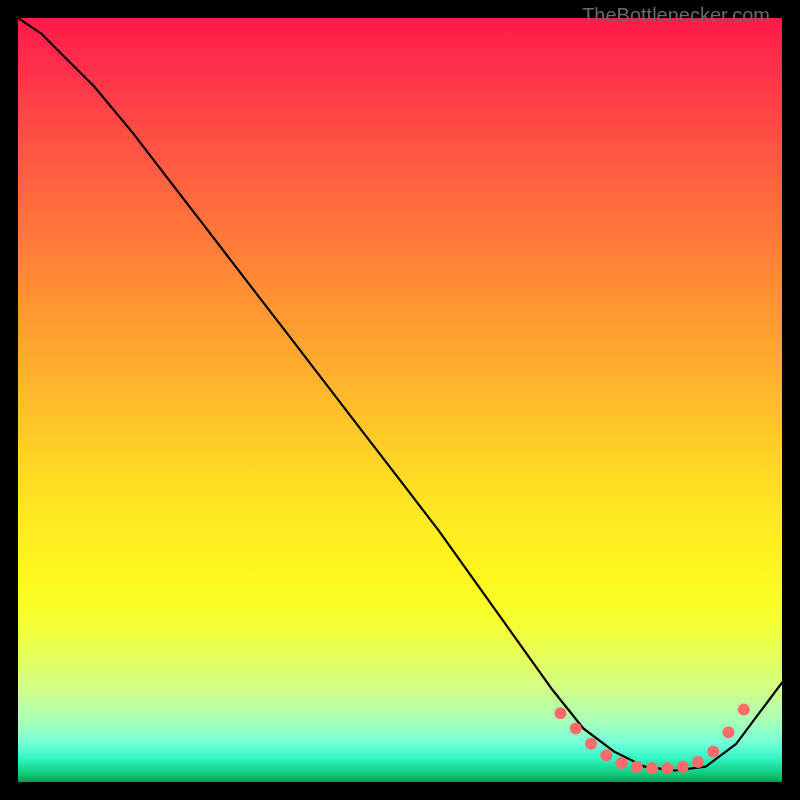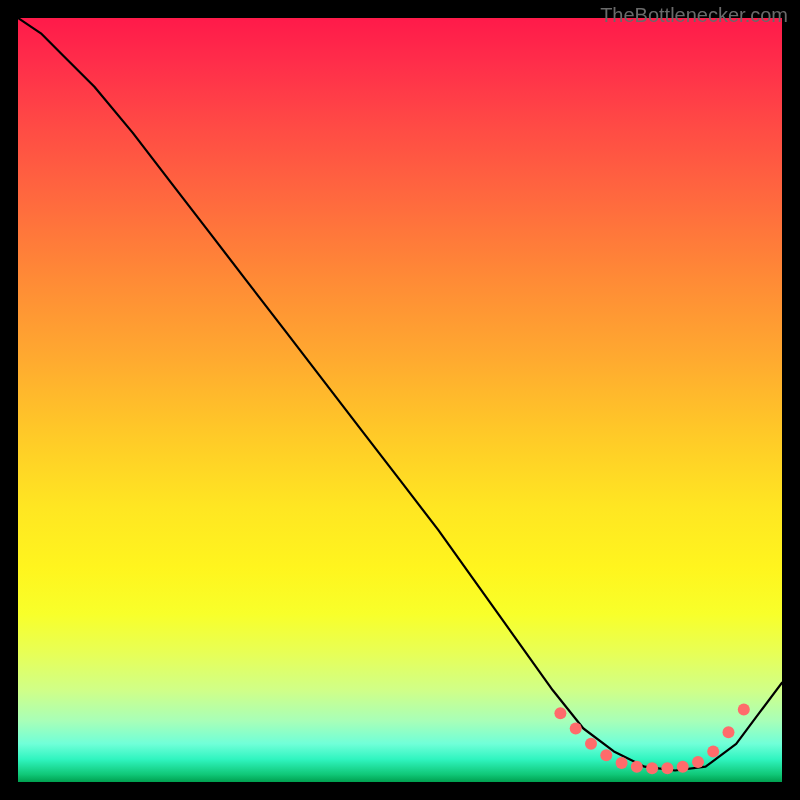--- a/index.html
+++ b/index.html
@@ -1,20 +1,20 @@
 <!DOCTYPE html>
 <html><head>
 <meta charset="utf-8">
 <style>
   * { margin: 0; padding: 0; box-sizing: border-box; }
   body { width: 800px; height: 800px; background: #000; position: relative; font-family: Arial, sans-serif; }
   .watermark {
     position: absolute;
     top: 4px;
-    right: 12px;
+    right: 30px;
     color: #6a6a6a;
     font-size: 20px;
     font-weight: 500;
     z-index: 10;
   }
   .plot-area {
     position: absolute;
     left: 18px;
     top: 18px;
     width: 764px;

